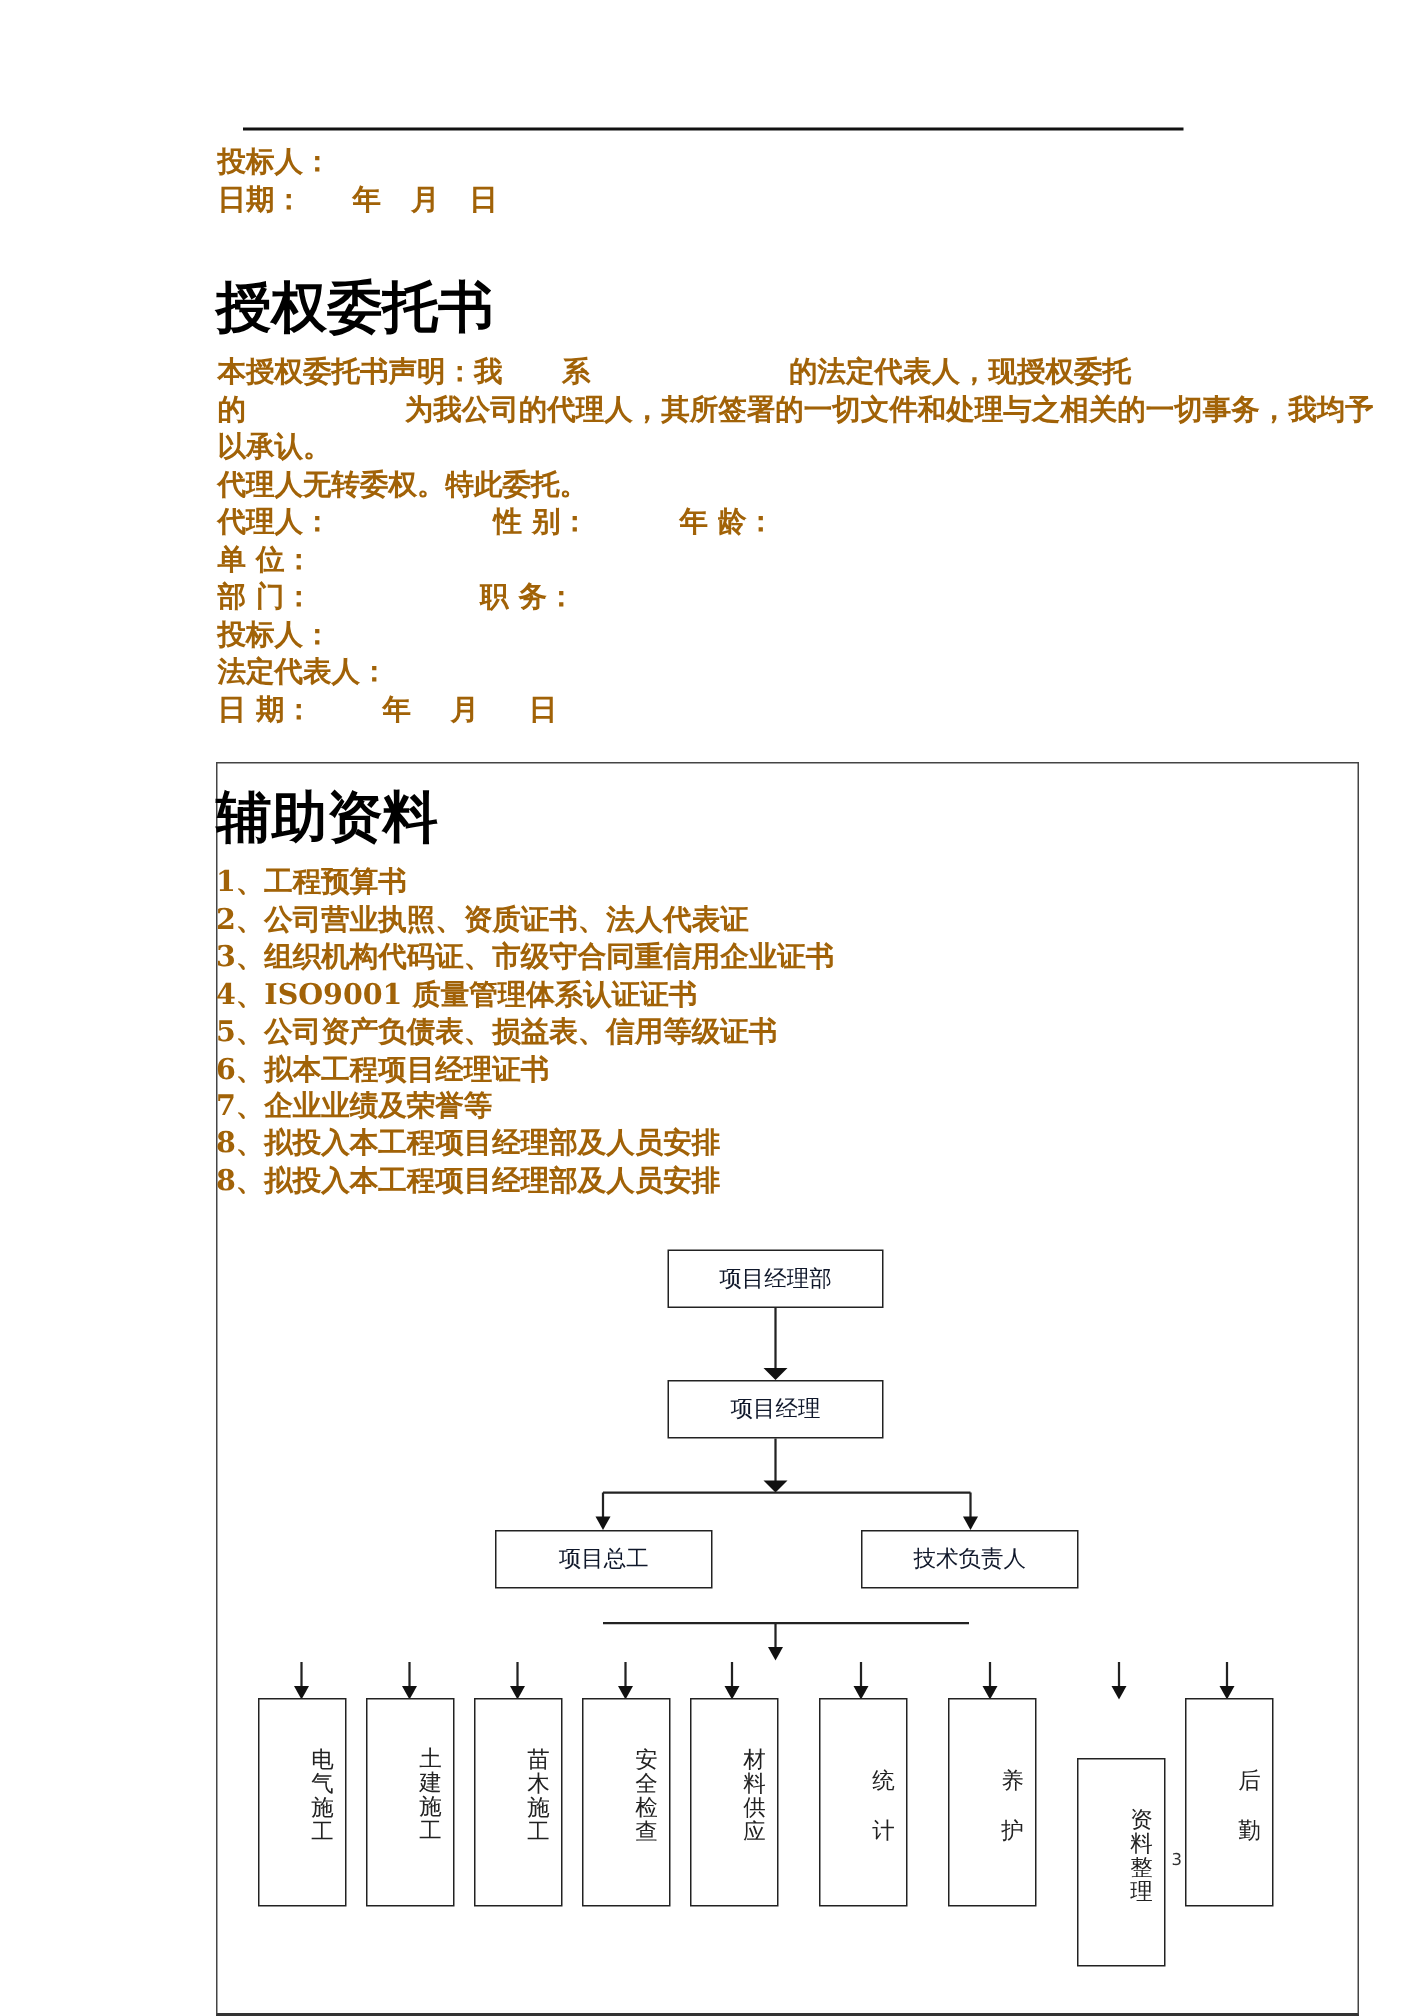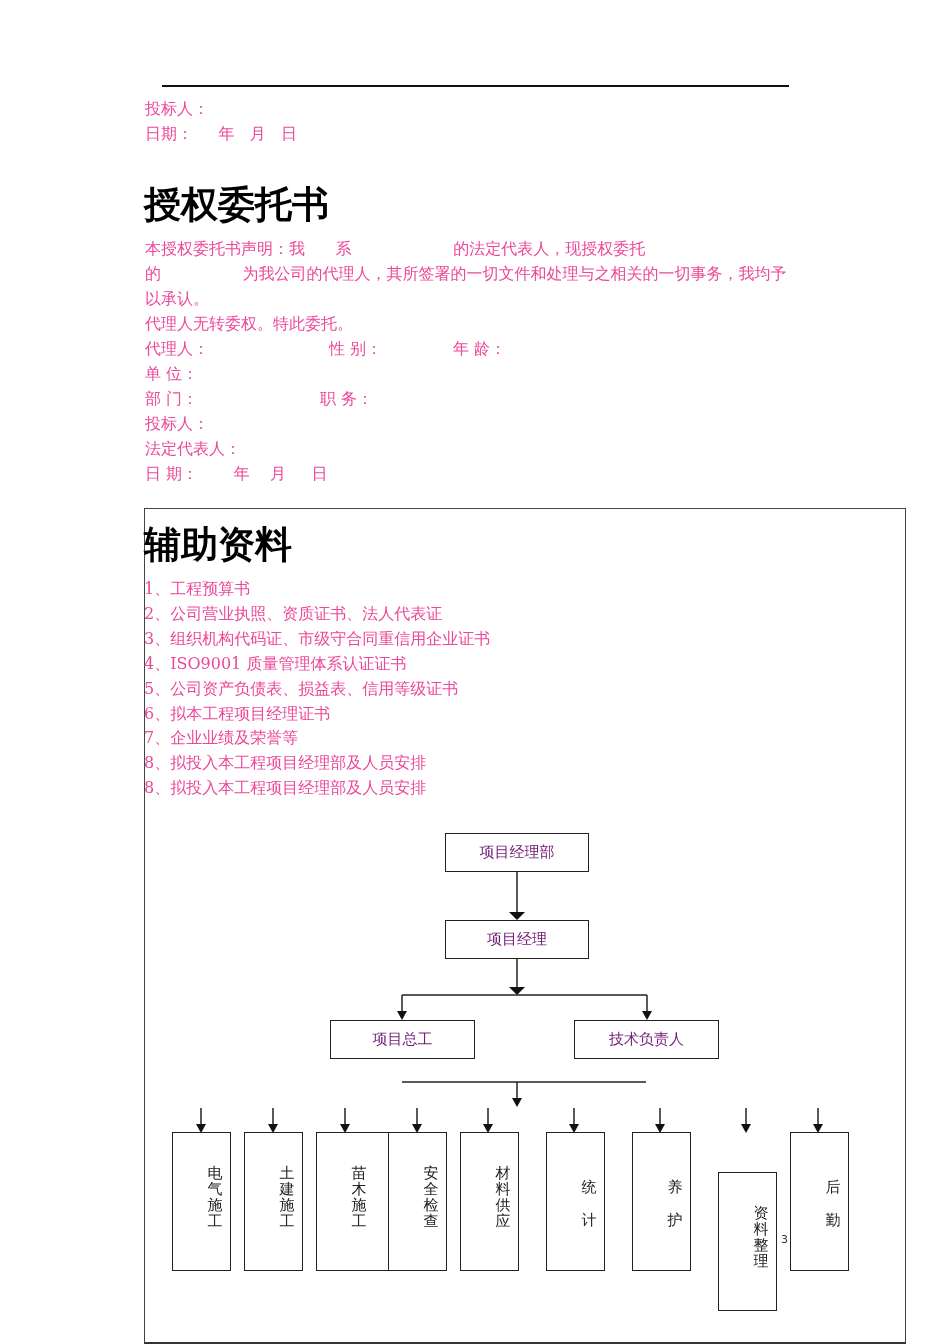--- a/index.html
+++ b/index.html
@@ -1,27 +1,27 @@
 <!DOCTYPE html>
 <html><head>
   <meta charset="utf-8">
   <style>
     html, body { margin:0; padding:0; background:#ffffff; }
     body { width:950px; height:1344px; position:relative; overflow:hidden;
            font-family:"DejaVu Serif","Liberation Serif",serif; color:#222; }
     .abs { position:absolute; }
-    .line { font-size:16px; line-height:25px; white-space:pre; color:#ec4899; }
+    .line { font-size:19px; line-height:25px; white-space:pre; color:#a16207;font-weight:bold; }
     .h1 { font-size:37px; font-weight:bold; color:#000; letter-spacing:0px;
           font-family:"DejaVu Sans","Liberation Sans",sans-serif; }
     .rule { position:absolute; left:162px; top:85px; width:627px; height:0; border-top:2px solid #111; }
     .frame { position:absolute; left:144px; top:508px; width:760px; height:833px;
              border:1.5px solid #444; border-bottom:2px solid #333; }
     .box { position:absolute; border:1.3px solid #222; background:#fff;
            display:flex; align-items:center; justify-content:center;
-           font-size:15px; color:#701a75; }
+           font-size:15px; color:#0f172a; }
     .vbox { position:absolute; border:1.3px solid #222; background:#fff;
             width:57px; height:137px; }
     .vtext { position:absolute; top:32px; width:16px; font-size:15px; line-height:16px;
              color:#222; word-break:break-all; text-align:center; }
     .vtext.spaced { line-height:33px; top:38px; }
     svg { position:absolute; left:0; top:0; }
     .pnum { position:absolute; left:781px; top:1233px; font-size:11px; color:#333;
             font-family:"DejaVu Sans","Liberation Sans",sans-serif; }
   </style>
 </head>
@@ -109,21 +109,21 @@
 <div class="box" style="left:445px;top:920px;width:142px;height:37px;">项目经理</div>
 <div class="box" style="left:330px;top:1020px;width:143px;height:37px;">项目总工</div>
 <div class="box" style="left:574px;top:1020px;width:143px;height:37px;text-align:right;">技术负责人</div>
 
 <div class="vbox" style="left:172px;top:1132px;">
   <div class="vtext" style="left:34px;">电气施工</div>
 </div>
 <div class="vbox" style="left:244px;top:1132px;font-family:Liberation Serif, serif;">
   <div class="vtext" style="left:34px;">土建施工</div>
 </div>
-<div class="vbox" style="left:316px;top:1132px;padding-left:16px;">
+<div class="vbox" style="left:316px;top:1132px;">
   <div class="vtext" style="left:34px;">苗木施工</div>
 </div>
 <div class="vbox" style="left:388px;top:1132px;">
   <div class="vtext" style="left:34px;">安全检查</div>
 </div>
 <div class="vbox" style="left:460px;top:1132px;">
   <div class="vtext" style="left:34px;">材料供应</div>
 </div>
 <div class="vbox" style="left:546px;top:1132px;">
   <div class="vtext spaced" style="left:34px;">统计</div>

